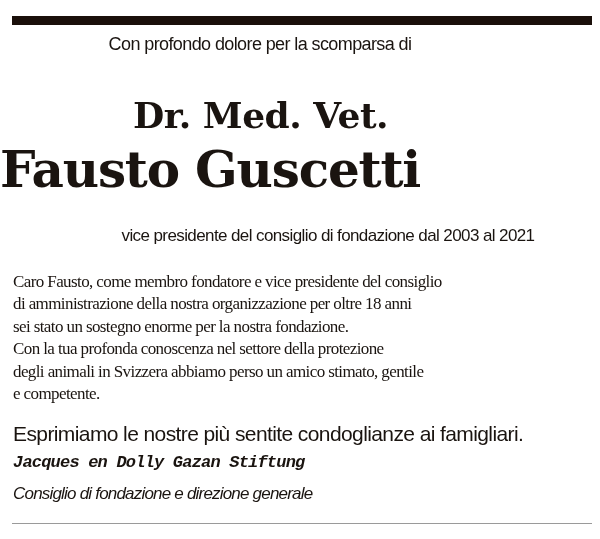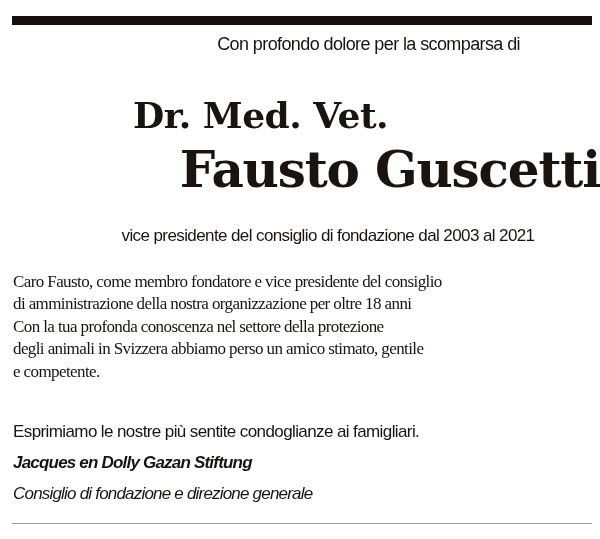--- a/index.html
+++ b/index.html
@@ -1,52 +1,53 @@
 <!DOCTYPE html>
 <html><head>
 <meta charset="utf-8">
 <style>
   html, body { margin: 0; padding: 0; background: #ffffff; }
   body { width: 600px; height: 539px; position: relative; overflow: hidden; color: #1a1410; }
   .top-rule { position: absolute; left: 12px; top: 16px; width: 580px; height: 9px; background: #1a0f0a; }
-  .intro { position: absolute; top: 34px; left: 0; width: 520px; text-align: right;
+  .intro { position: absolute; top: 34px; left: 0; width: 520px; text-align: center;
     font-family: "Liberation Sans Narrow", "Liberation Sans", sans-serif; font-size: 18px; letter-spacing: -0.6px; }
   .title { position: absolute; top: 94px; left: 0; width: 521px; text-align: center;
     font-family: "DejaVu Serif", serif; font-weight: bold; font-size: 36px; letter-spacing: -0.5px; }
-  .name { position: absolute; top: 140px; left: 0; width: 600px; text-align: right;
+  .name { position: absolute; top: 140px; left: 0; width: 600px; text-align: left;
     font-family: "DejaVu Serif", serif; font-weight: bold; font-size: 50px; letter-spacing: -1.2px; }
   .role { position: absolute; top: 226px; left: 0; width: 600px; text-align: center;
     font-family: "Liberation Sans", sans-serif; font-size: 17px; letter-spacing: -0.6px; margin-left: 28px; }
   .body { position: absolute; top: 271px; left: 13px; width: 585px;
     font-family: Liberation Serif, serif; font-size: 17px; line-height: 22.4px; letter-spacing: -0.6px; }
   .body p { margin: 0; white-space: nowrap; }
   .condol { position: absolute; top: 422px; left: 13px;
-    font-family: "Liberation Sans", sans-serif; font-size: 17px; letter-spacing: -0.6px; white-space: nowrap; }
+    font-family: "Liberation Sans", sans-serif; font-size: 21px; letter-spacing: -0.6px; white-space: nowrap; }
   .sig1 { position: absolute; top: 453px; left: 13px;
-    font-family: Liberation Sans, sans-serif; font-style: italic; font-weight: bold; font-size: 17px; letter-spacing: -0.8px; white-space: nowrap; }
+    font-family: Liberation Mono, monospace; font-style: italic; font-weight: bold; font-size: 17px; letter-spacing: -0.8px; white-space: nowrap; }
   .sig2 { position: absolute; top: 484px; left: 13px;
     font-family: "Liberation Sans", sans-serif; font-style: italic; font-weight: normal; font-size: 17px; letter-spacing: -0.8px; white-space: nowrap; }
   .bottom-rule { position: absolute; left: 12px; top: 523px; width: 580px; height: 1px; background: #9a9a9a; }
 </style>
 </head>
 <body>
 
 <div class="top-rule"></div>
 
 <div class="intro">Con profondo dolore per la scomparsa di</div>
 
 <div class="title">Dr. Med. Vet.</div>
 
 <div class="name">Fausto Guscetti</div>
 
 <div class="role">vice presidente del consiglio di fondazione dal 2003 al 2021</div>
 
 <div class="body">
   <p>Caro Fausto, come membro fondatore e vice presidente del consiglio</p>
   <p>di amministrazione della nostra organizzazione per oltre 18 anni</p>
+  <p>sei stato un sostegno enorme per la nostra fondazione.</p>
   <p>Con la tua profonda conoscenza nel settore della protezione</p>
   <p>degli animali in Svizzera abbiamo perso un amico stimato, gentile</p>
   <p>e competente.</p>
 </div>
 
 <div class="condol">Esprimiamo le nostre più sentite condoglianze ai famigliari.</div>
 
 <div class="sig1">Jacques en Dolly Gazan Stiftung</div>
 
 <div class="sig2">Consiglio di fondazione e direzione generale</div>

